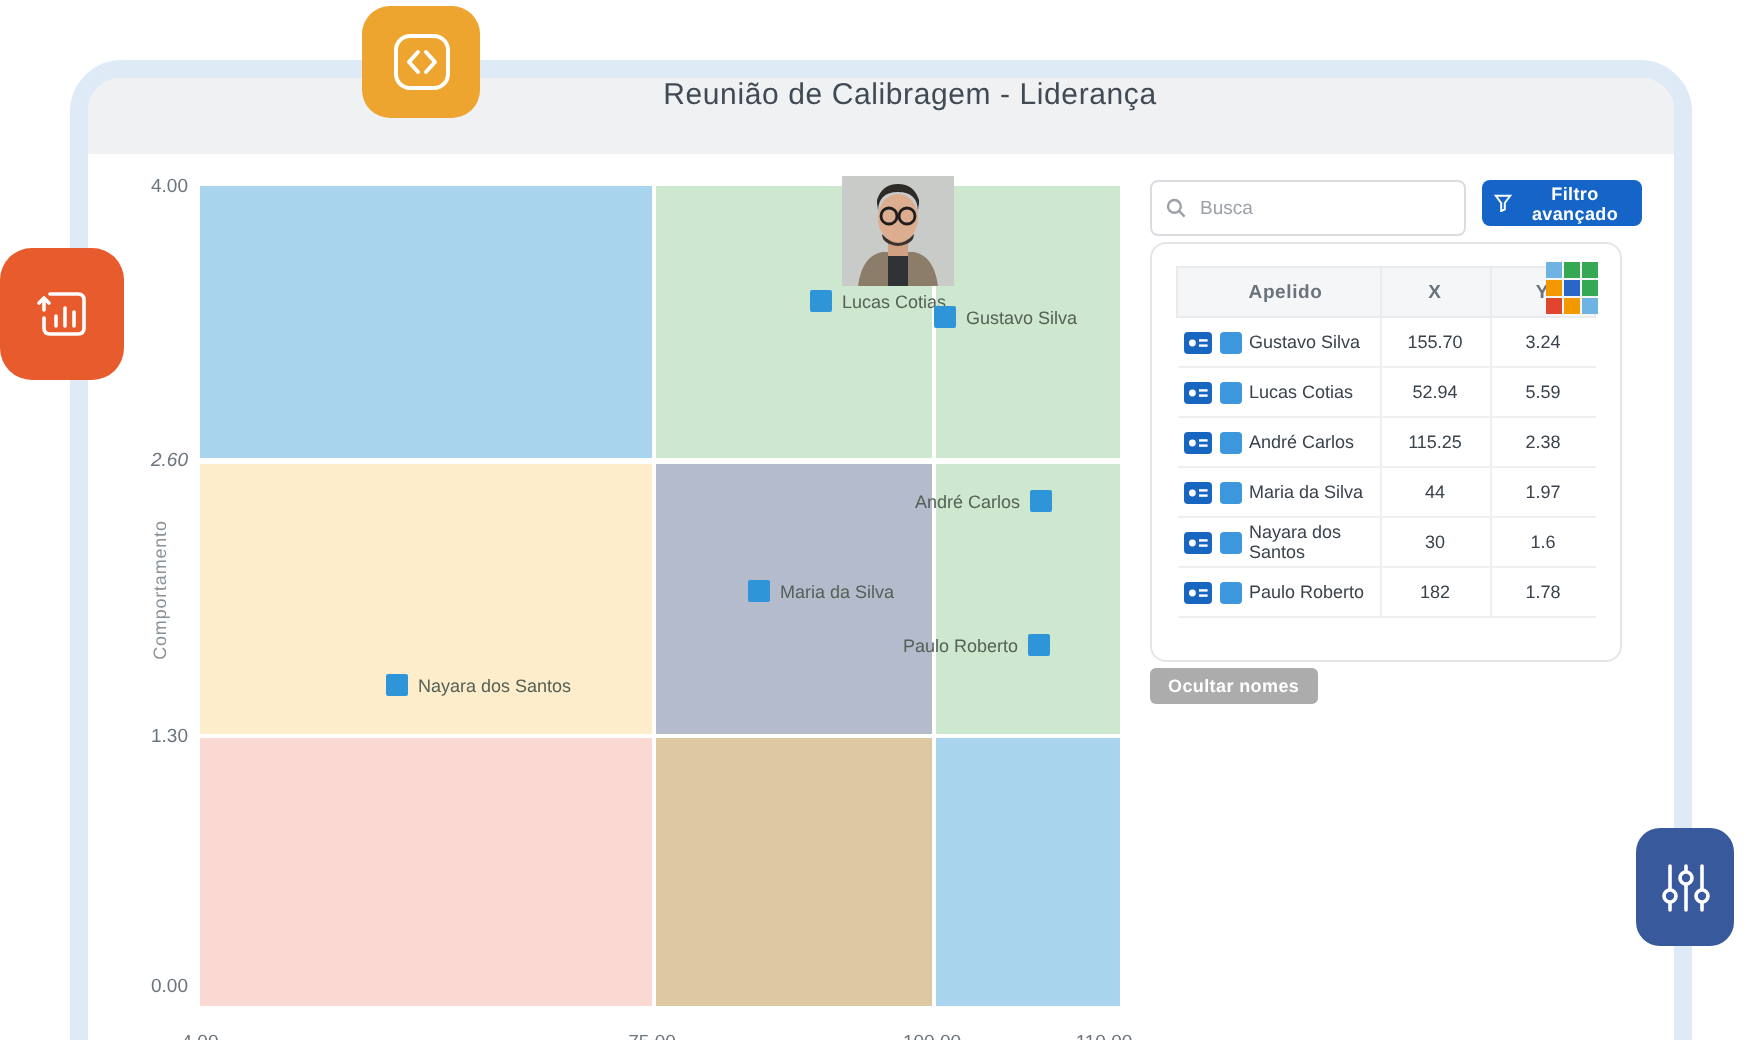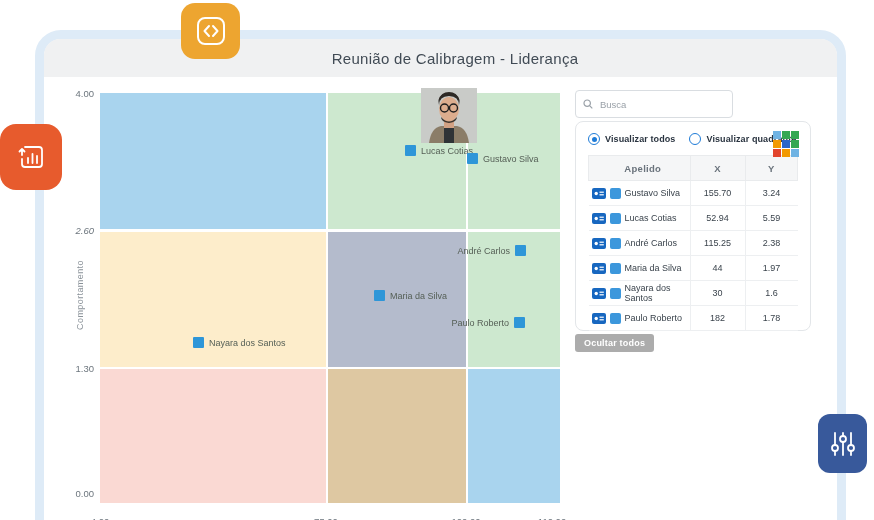--- a/index.html
+++ b/index.html
@@ -4,21 +4,21 @@
 <style>
   html,body{margin:0;padding:0;}
   body{width:874px;height:520px;overflow:hidden;background:#fff;
        font-family:"Liberation Sans",sans-serif;position:relative;}
   #app{position:absolute;inset:0;}
 
   
   .card{position:absolute;left:35px;top:30px;width:811px;height:560px;
         background:#fff;border:9px solid #DEEBF7;border-radius:26px;box-sizing:border-box;}
   .card-header{height:38px;background:#F0F1F2;border-radius:16px 16px 0 0;
-               display:flex;align-items:center;justify-content:center;padding-left:29px;}
+               display:flex;align-items:flex-start;justify-content:center;padding-left:29px;}
   .card-title{font-size:15px;font-weight:500;color:#414B55;letter-spacing:.3px;}
 
   
   .ylab{position:absolute;left:20px;top:290px;width:120px;text-align:center;
         transform:rotate(-90deg);transform-origin:center;font-size:9px;color:#8A9299;letter-spacing:.4px;}
   .ytick{position:absolute;width:34px;text-align:right;font-size:9.5px;color:#6C757D;}
   .xtick{position:absolute;font-size:9.5px;color:#6C757D;transform:translateX(-50%);}
   .grid{position:absolute;left:100px;top:93px;width:460px;height:410px;
         display:grid;grid-template-columns:225.5px 137.5px 92px;
         grid-template-rows:136px 135px 134px;gap:2.5px;}
@@ -149,34 +149,30 @@
 
   <div class="search">
     <span style="display:flex;">
       <svg width="10" height="10" viewBox="0 0 10 10">
           <circle cx="4.2" cy="4.2" r="3.2" fill="none" stroke="#9AA1A8" stroke-width="1.2"></circle>
           <line x1="6.6" y1="6.6" x2="9.3" y2="9.3" stroke="#9AA1A8" stroke-width="1.2"></line>
         </svg>
     </span>
     <input type="text" placeholder="Busca" style="">
   </div>
+  <button class="btn-filter" style="background: rgb(21, 101, 200);">
+    <span style="display:flex;">
+      <svg width="9" height="9" viewBox="0 0 10 10">
+          <path d="M1 1 H9 L6 5 V8.5 L4 9.5 V5 Z" fill="none" stroke="#fff" stroke-width="1.1"></path>
+        </svg>
+    </span>
+    <span>Filtro avançado</span>
+  </button>
 
   <div class="panel">
-    <div class="radios">
-      <span class="radio-item">
-        <span class="radio">
-            <span class="dot"></span>
-          </span>
-        <span class="radio-label">Visualizar todos</span>
-      </span>
-      <span class="radio-item">
-        <span class="radio"></span>
-        <span class="radio-label">Visualizar quadrante</span>
-      </span>
-    </div>
     <div class="mini-grid">
       <span style="background: rgb(111, 179, 227);"></span>
       <span style="background: rgb(52, 168, 83);"></span>
       <span style="background: rgb(52, 168, 83);"></span>
       <span style="background: rgb(242, 153, 0);"></span>
       <span style="background: rgb(42, 102, 200);"></span>
       <span style="background: rgb(52, 168, 83);"></span>
       <span style="background: rgb(226, 69, 45);"></span>
       <span style="background: rgb(242, 153, 0);"></span>
       <span style="background: rgb(111, 179, 227);"></span>
@@ -296,21 +292,21 @@
                 <span>Paulo Roberto</span>
               </span>
             </td>
           <td class="val">182</td>
           <td class="val">1.78</td>
         </tr>
       </tbody>
     </table>
   </div>
 
-  <button class="btn-hide" style="background: rgb(172, 172, 172);">Ocultar todos</button>
+  <button class="btn-hide" style="background: rgb(172, 172, 172);">Ocultar nomes</button>
 
   <div class="fab fab-code" style="background: rgb(237, 165, 48);">
     <span style="display:flex;">
       <svg width="30" height="30" viewBox="0 0 30 30">
           <rect x="2" y="2" width="26" height="26" rx="7" fill="none" stroke="#fff" stroke-width="2"></rect>
           <path d="M13 10 L8.5 15 L13 20" fill="none" stroke="#fff" stroke-width="2" stroke-linecap="round" stroke-linejoin="round"></path>
           <path d="M17 10 L21.5 15 L17 20" fill="none" stroke="#fff" stroke-width="2" stroke-linecap="round" stroke-linejoin="round"></path>
         </svg>
     </span>
   </div>

